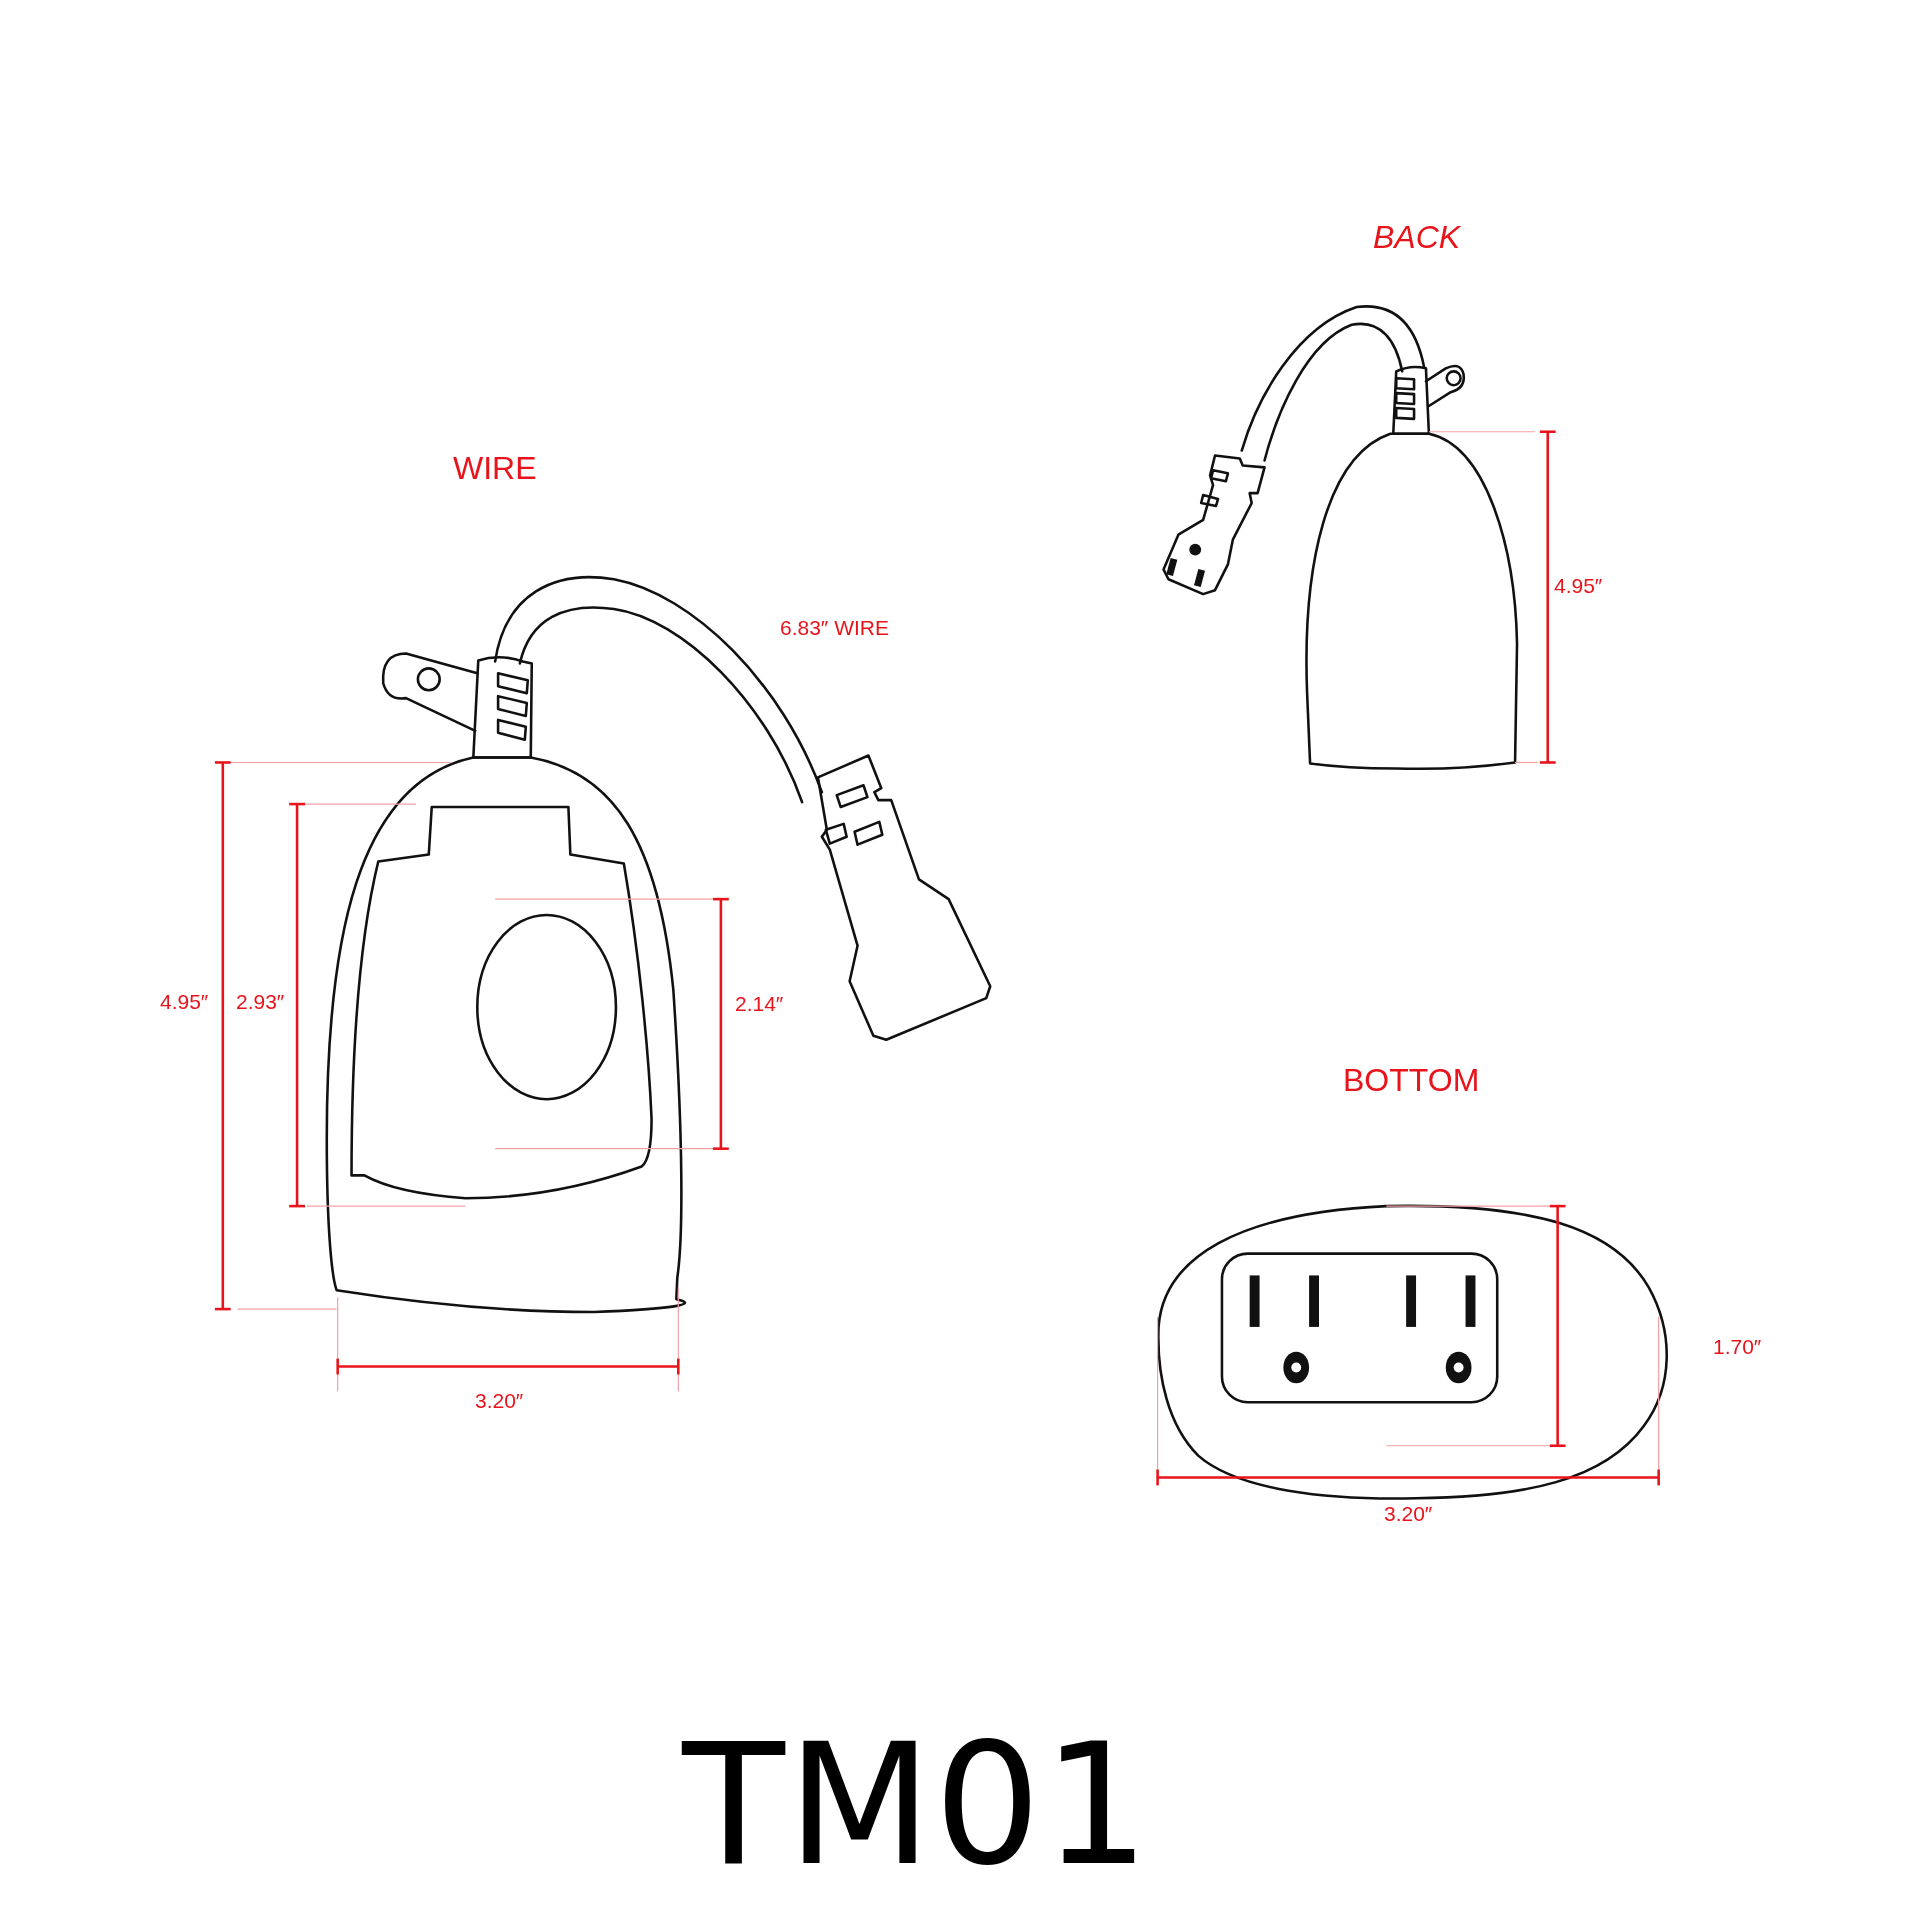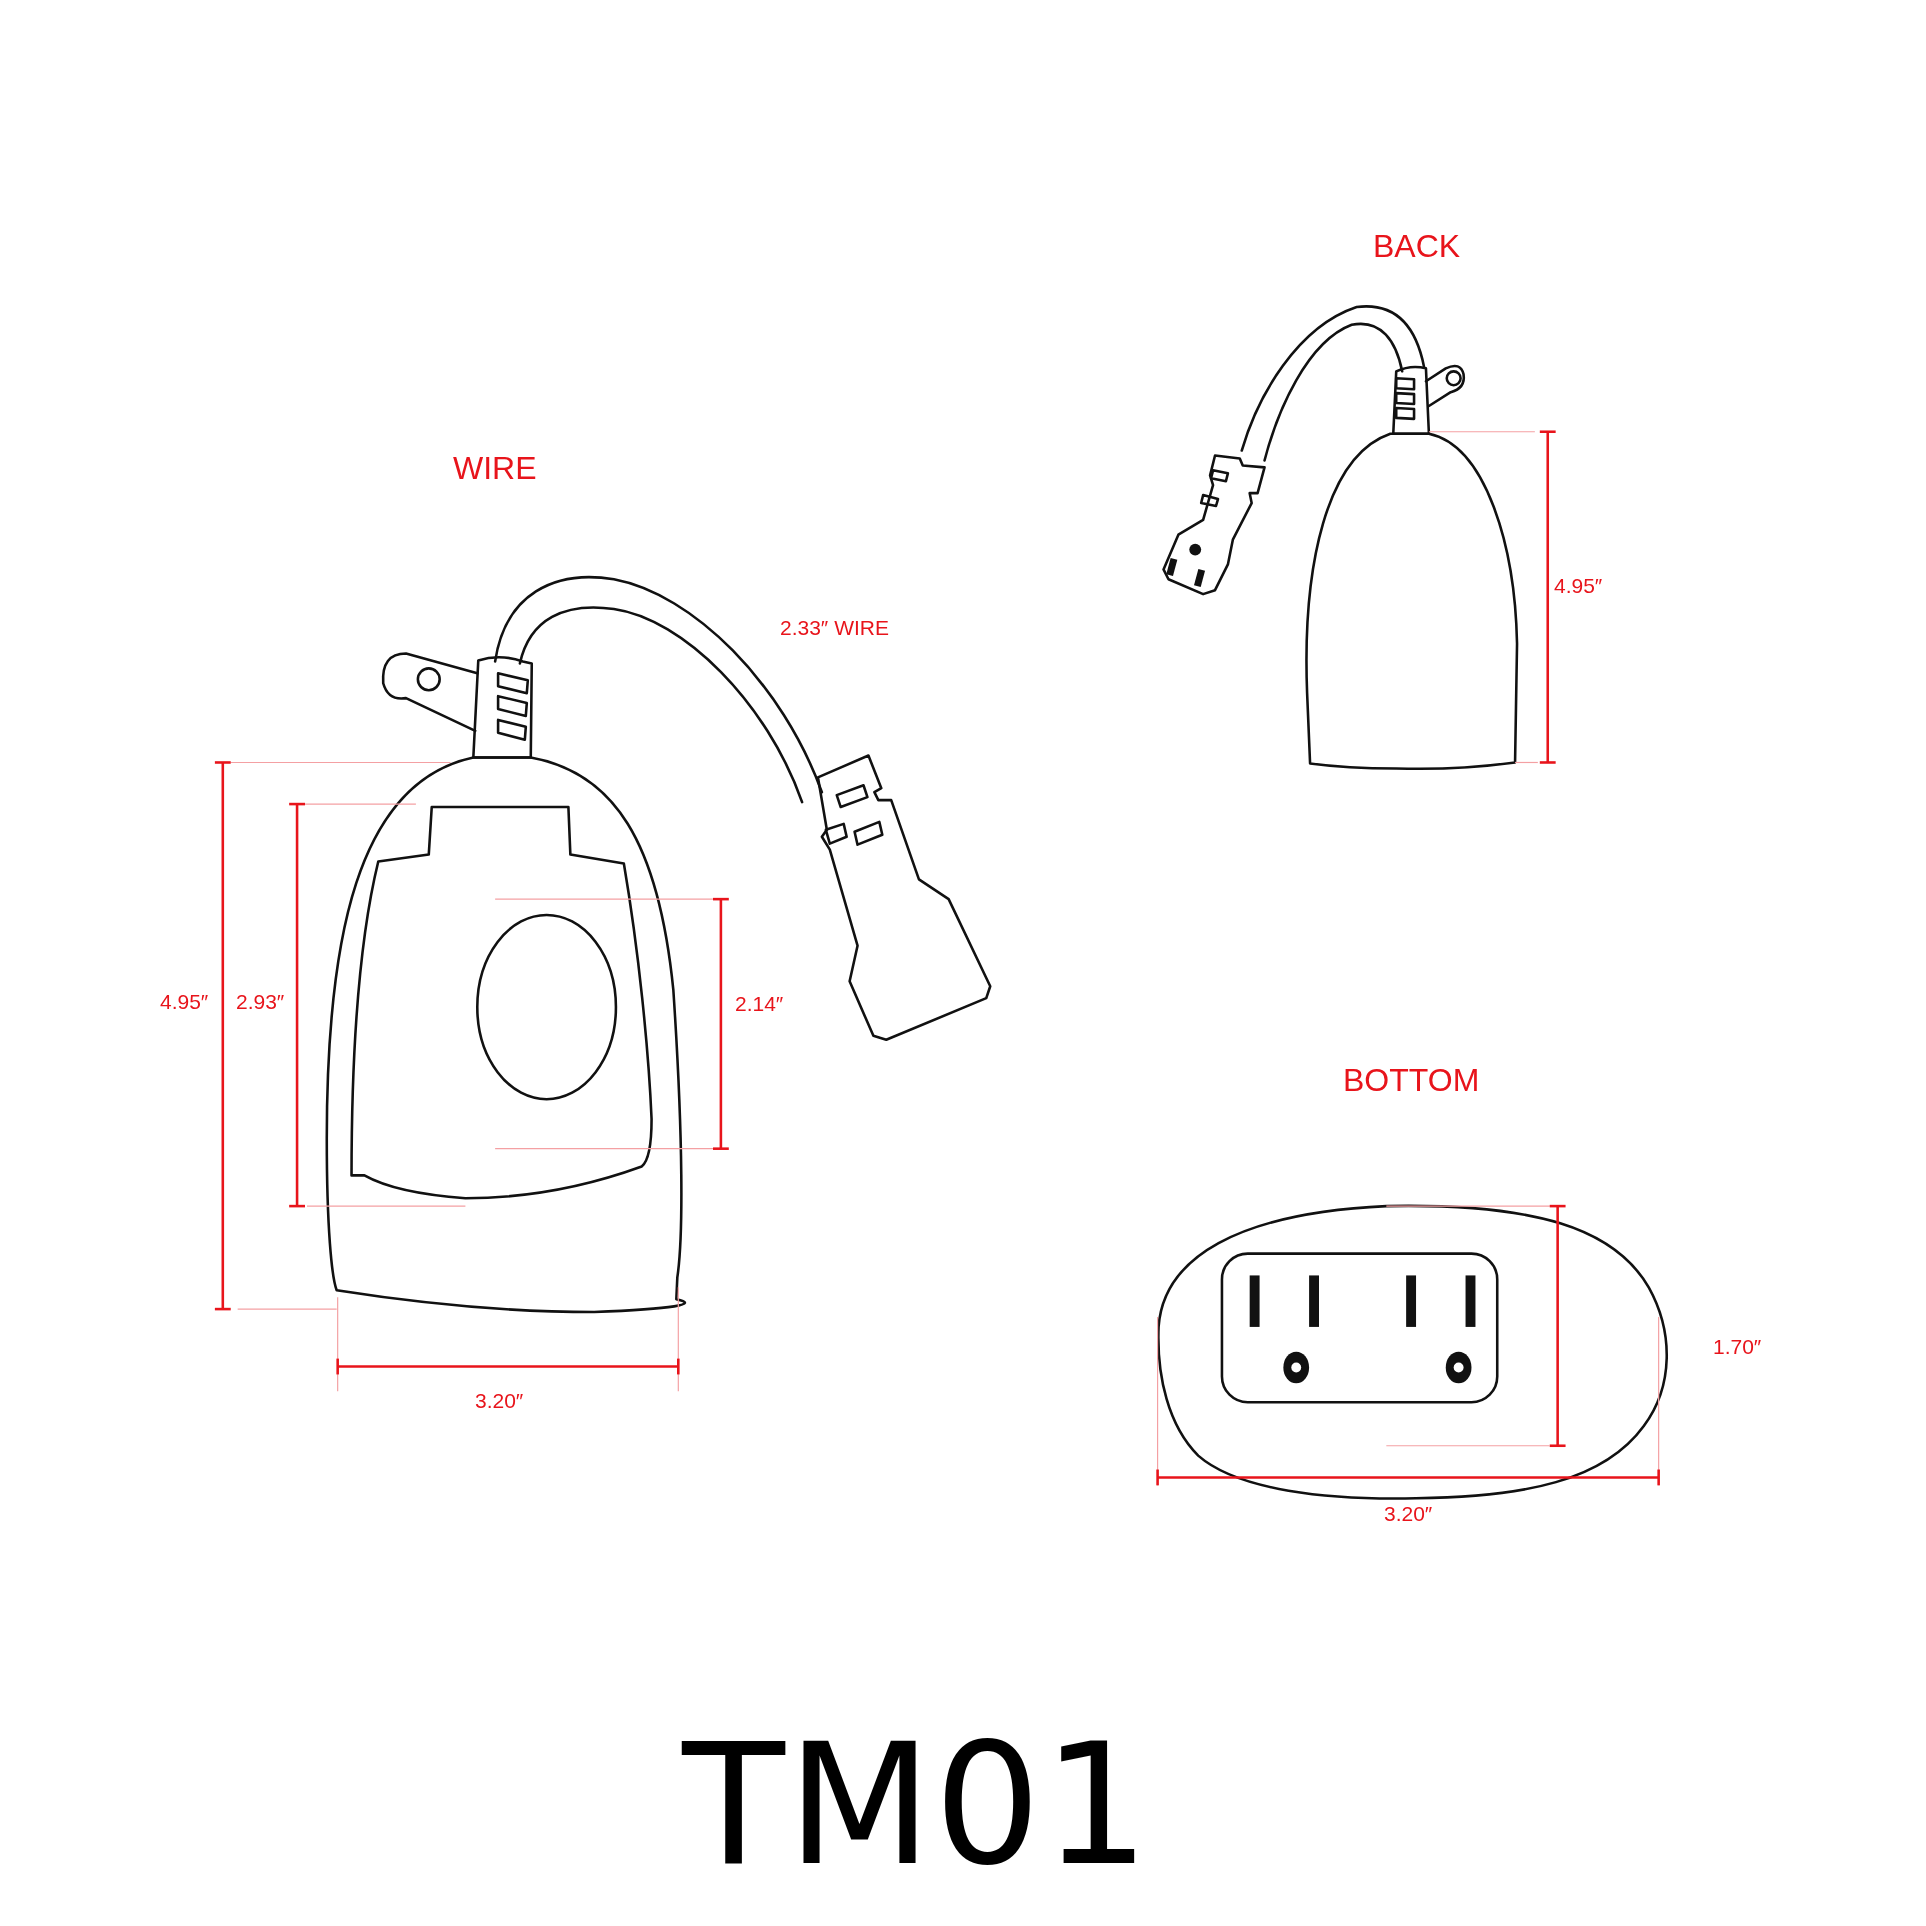--- a/index.html
+++ b/index.html
@@ -135,28 +135,28 @@
       <line class="ext" x1="1169" y1="1330" x2="1169" y2="1500"></line>
       <line class="ext" x1="1675" y1="1330" x2="1675" y2="1500"></line>
       <line class="dim" x1="1169" y1="1492" x2="1675" y2="1492"></line>
       <line class="dim" x1="1169" y1="1484" x2="1169" y2="1500"></line>
       <line class="dim" x1="1675" y1="1484" x2="1675" y2="1500"></line>
     </g>
   </g>
 </svg>
 
 <div class="lbl view-title" style="left:453px; top:450px;">WIRE</div>
-<div class="lbl view-title" style="left:1373px; top:228px;">BACK</div>
+<div class="lbl view-title" style="left:1373px; top:219px;font-style:italic;">BACK</div>
 <div class="lbl view-title" style="left:1343px; top:1030px;margin-top:32px;">BOTTOM</div>
 
 <div class="lbl dim-label" style="left:160px; top:990px;">4.95″</div>
 <div class="lbl dim-label" style="left:236px; top:990px;">2.93″</div>
 <div class="lbl dim-label" style="left:735px; top:992px;text-align:right;">2.14″</div>
 <div class="lbl dim-label" style="left:475px; top:1389px;">3.20″</div>
-<div class="lbl dim-label" style="left:780px; top:616px;">2.33″ WIRE</div>
+<div class="lbl dim-label" style="left:780px; top:616px;">6.83″ WIRE</div>
 
 <div class="lbl dim-label" style="left:1554px; top:574px;">4.95″</div>
 
 <div class="lbl dim-label" style="left:1713px; top:1335px;">1.70″</div>
 <div class="lbl dim-label" style="left:1384px; top:1502px;">3.20″</div>
 
 <div class="model">TM01</div>
 
 
 </body></html>

